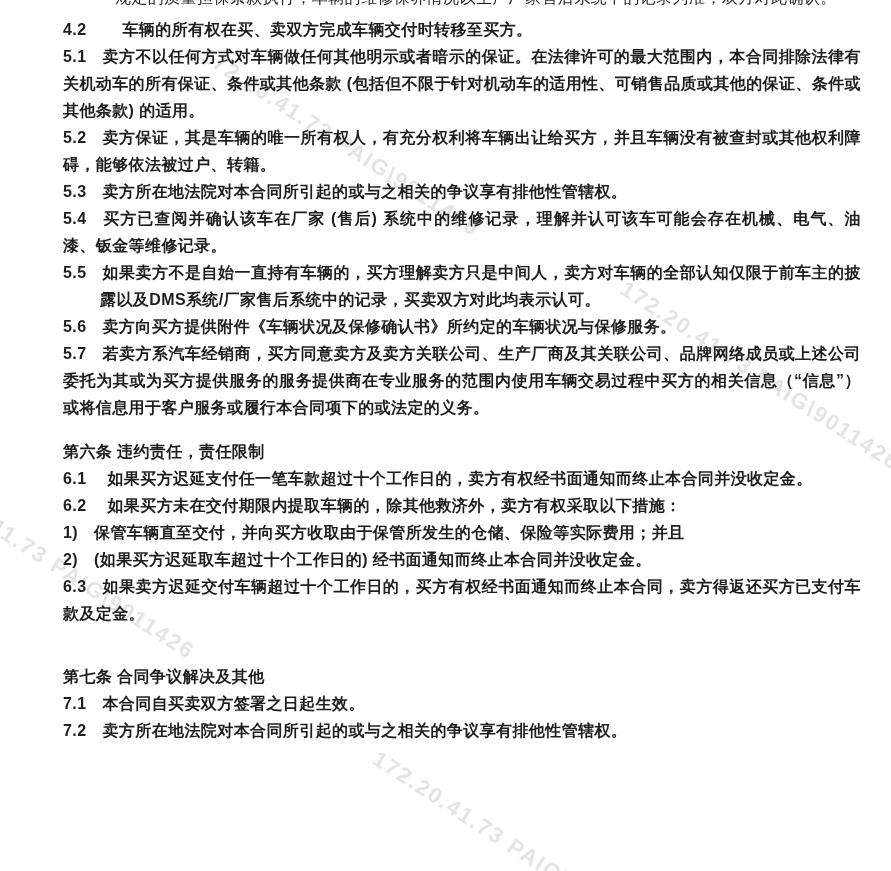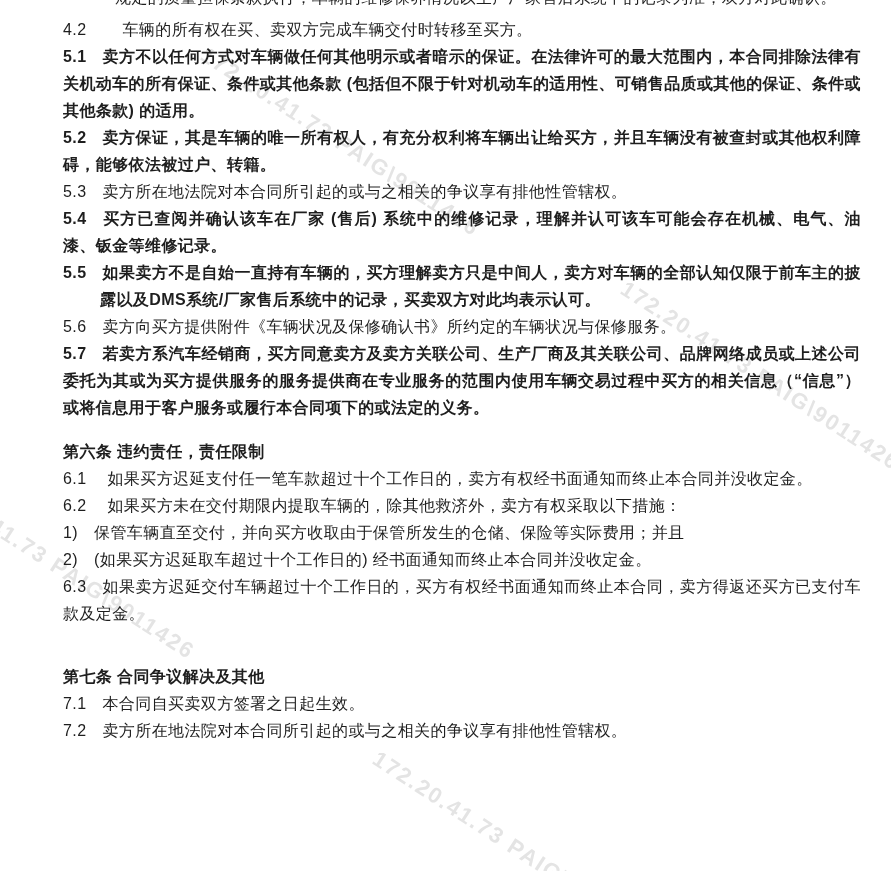--- a/index.html
+++ b/index.html
@@ -53,21 +53,21 @@
     white-space: nowrap;
     overflow: hidden;
   }
 
   .section { margin: 0; }
   .heading { font-weight: 700; margin-top: 16px; }
   #sec-2 .heading { margin-top: 17px; }
   #sec-3 .heading { margin-top: 36px; }
   .section.intro .clause:first-child { margin-top: 16px; }
 
-  .clause { font-weight: 400; }
+  .clause { font-weight: 700; }
   .clause.bold { font-weight: 700; }
   .clause.hanging { padding-left: 37px; text-indent: -37px; }
   .num { margin-right: 16px; }
   .num.gap-wide { margin-right: 36px; }
   .num.gap-mid { margin-right: 21px; }
 </style>
 </head>
 <body>
 
 <span class="watermark wm-1">172.20.41.73 PAIG\9011426</span>

